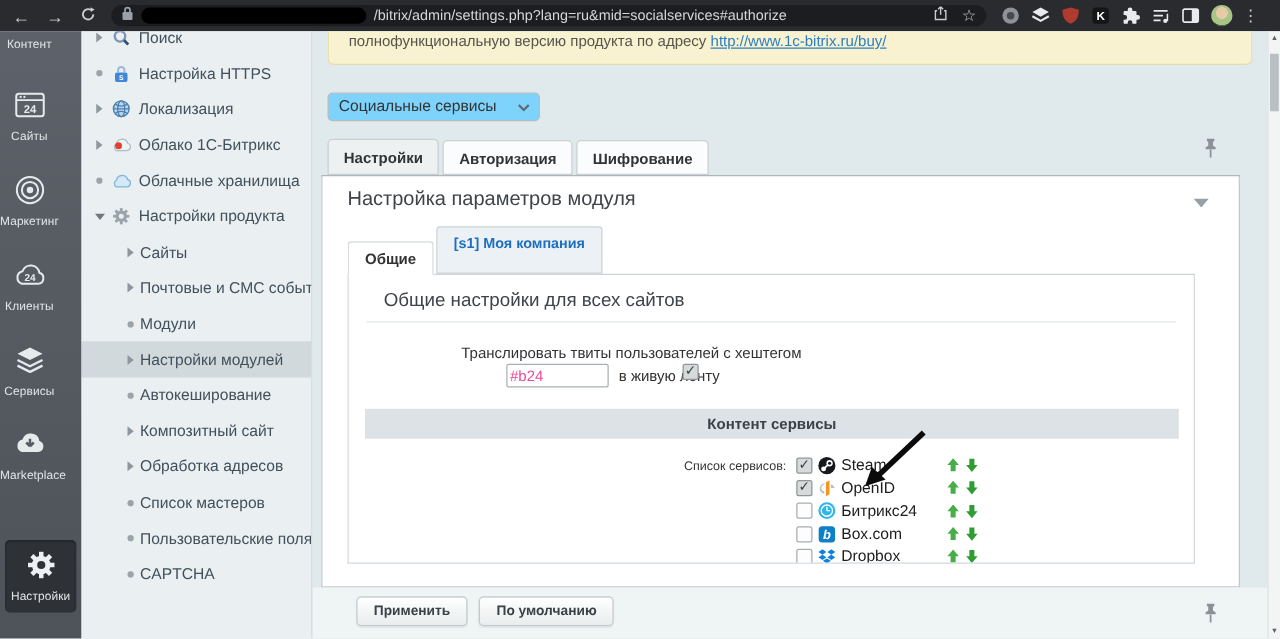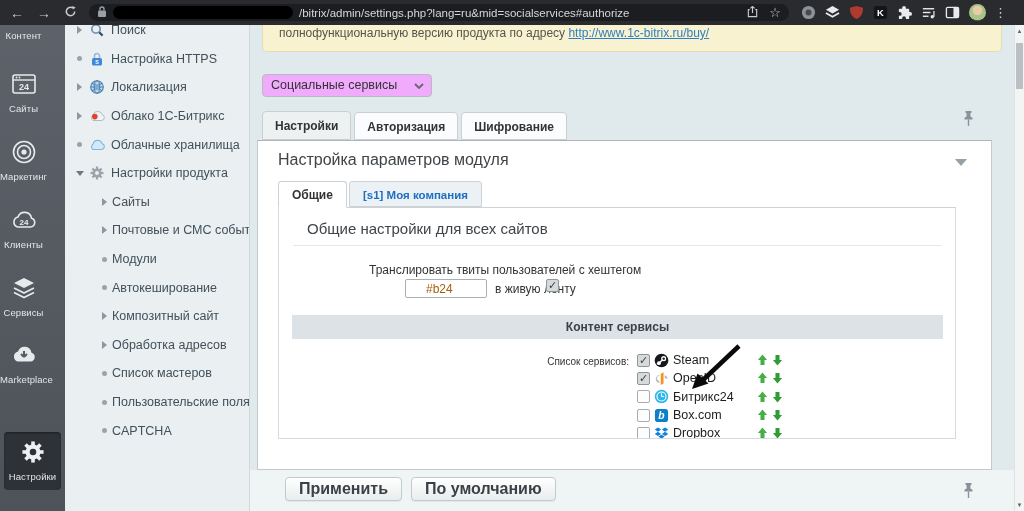--- a/index.html
+++ b/index.html
@@ -52,62 +52,62 @@
   .mk.dot i{display:block;width:5px;height:5px;border-radius:50%;background:#9aa4a9}
   .ti{width:17px;height:16px;margin:0 5px 0 2px;flex:none;display:inline-flex}
   .ti svg{width:16px;height:16px}
   .tree-label{font-size:12.5px;color:#41505a}
 
   
   .content{flex:1;position:relative;background:#e0e9eb;overflow:hidden}
   .notice{margin:0 12px;height:27px;overflow:hidden;background:#f8f2d0;border:1px solid #e6dda9;border-top:0;border-radius:0 0 5px 5px;padding:0 16px}
   .notice-line{font-size:12px;color:#56544b;line-height:30px;margin-top:-7px;white-space:nowrap}
   .notice a{color:#2d7fc1;text-decoration:underline}
-  .mod-select{margin:22px 0 0 12px;width:170px;height:23px;background:#f0abfc;border:1px solid #b6bdc1;border-radius:4px;font-size:12.5px;color:#333;line-height:21px;padding:0 22px 0 8px;position:relative;cursor:default}
+  .mod-select{margin:22px 0 0 12px;width:170px;height:23px;background:#7dd3fc;border:1px solid #b6bdc1;border-radius:4px;font-size:12.5px;color:#333;line-height:21px;padding:0 22px 0 8px;position:relative;cursor:default}
   .mod-select svg{position:absolute;right:7px;top:8px}
   .tabbar{margin:14px 0 0 12px;height:29px;display:flex;align-items:flex-end}
   .tab{height:28px;line-height:28px;padding:0 12px;border:1px solid #c9cfd3;border-radius:4px 4px 0 0;margin-right:3px;font-size:12px;font-weight:600;color:#333;background:#fbfcfd;cursor:pointer}
   .tab.active{background:#edf1f2;font-weight:700;height:29px;line-height:29px}
   .pin{position:absolute;width:13px;height:17px}
   .pin svg{width:13px;height:17px}
   .pin.top{right:39px;top:85px}
   .pin.bottom{right:39px;top:457px}
 
   .card{position:relative;margin:0 22px 0 7px;height:330px;background:#fff;border:1px solid #c3c9cc;border-top-color:#aeb6ba;overflow:hidden}
   .card-head{padding:10px 20px 0;position:relative}
   .card-title{font-size:16px;color:#3f4449}
   .tri{position:absolute;right:24px;top:18px;width:0;height:0;border-top:7px solid #96a0a6;border-left:6px solid transparent;border-right:6px solid transparent;cursor:pointer}
   .itabs{margin:12px 0 0 20px;display:flex;align-items:flex-end;position:relative;z-index:2}
-  .itab{height:26px;line-height:26px;padding:0 13px;border:1px solid #ccd2d5;border-radius:3px 3px 0 0;margin-right:2px;font-size:12px;font-weight:700;cursor:pointer}
+  .itab{height:38px;line-height:26px;padding:0 13px;border:1px solid #ccd2d5;border-radius:3px 3px 0 0;margin-right:2px;font-size:12px;font-weight:700;cursor:pointer}
   .itab.active{background:#fff;color:#333;border-bottom-color:#fff;margin-bottom:-1px;height:27px}
   .itab.inactive{background:#ebf1f5;color:#1e6fc0;font-size:11.5px}
   .ibox{position:relative;margin:0 35px 0 20px;height:232px;border:1px solid #d4dade;border-top-color:#ccd2d5;background:#fff;overflow:hidden}
   .sec-title{padding:12px 28px 8px;font-size:15px;color:#3f444a}
   .ihr{margin:0 14px;border-top:1px solid #e2e7ea}
   .tweet{position:relative;height:69px}
   .tweet-label{position:absolute;left:90px;top:17px;font-size:12px;color:#333}
-  .tweet-input{position:absolute;left:126px;top:33px;width:82px;height:19px;border:1px solid #a8b0b4;border-radius:2px;font-size:12px;padding:0 20px;color:#a16207;font-family:inherit}
+  .tweet-input{position:absolute;left:126px;top:33px;width:82px;height:19px;border:1px solid #a8b0b4;border-radius:2px;font-size:12px;padding:0 2px;color:#ec4899;font-family:inherit}
   .tweet-suffix{position:absolute;left:216px;top:36px;font-size:12px;color:#333}
   .cb{display:inline-flex;width:13px;height:13px;border:1px solid #a6adb0;border-radius:2px;background:#fdfdfd;align-items:center;justify-content:center;font-size:11px;color:#3c4043;line-height:1;flex:none;cursor:pointer}
   .cb.checked{background:#d7dadb;border-color:#8f9699}
   .cb.checked:before{content:"\2713"}
   .tweet .cb{position:absolute;left:267px;top:33px}
   .svc-bar{margin:0 12px 0 13px;height:24px;line-height:24px;background:#dce2e6;text-align:center;font-size:12px;font-weight:700;color:#3b4146}
   .svc-label{position:absolute;left:90px;top:148px;width:260px;text-align:right;font-size:10px;color:#333}
   .svc-rows{position:absolute;left:358px;top:143px;width:146px}
   .svc-row{height:18.3px;display:flex;align-items:center;gap:4px}
   .svc-ic{width:15px;height:15px;display:inline-flex;flex:none}
   .svc-ic svg{width:15px;height:15px}
   .svc-name{font-size:12.5px;color:#1c1c1c;white-space:nowrap}
   .svc-arrows{margin-left:auto;display:flex;gap:4px;align-items:center}
   .svc-arrows span{display:inline-flex;width:11px;height:12px;cursor:pointer}
   .svc-arrows svg{width:11px;height:12px}
 
   .footer{position:absolute;left:0;right:0;top:445px;height:41px;background:#eff4f5;padding:7px 0 0 35px;display:flex;gap:9px}
-  .btn{height:24px;padding:0 13px;font-size:16px;font-weight:700;color:#3a4147;background:linear-gradient(#ffffff,#e9eded);border:1px solid #c3cacd;border-radius:4px;box-shadow:0 1px 1px rgba(0,0,0,.06);cursor:pointer;font-family:inherit}
+  .btn{height:24px;padding:0 13px;font-size:11px;font-weight:700;color:#3a4147;background:linear-gradient(#ffffff,#e9eded);border:1px solid #c3cacd;border-radius:4px;box-shadow:0 1px 1px rgba(0,0,0,.06);cursor:pointer;font-family:inherit}
 
   
   .vscroll{width:10px;flex:none;position:relative;background:#f3f5f5;border-left:1px solid #e0e3e4}
   .vs-arrow{position:absolute;left:0;width:9px;text-align:center;font-size:6px;color:#5f6468}
   .vs-arrow.up{top:3px}
   .vs-arrow.down{bottom:3px}
   .vs-thumb{position:absolute;left:1px;top:18px;width:7px;height:46px;background:#b9bfc2}
 
   .overlay{position:absolute;inset:0;pointer-events:none}
 </style>
@@ -326,20 +326,26 @@
             <i></i>
           </span>
           <span class="tree-label">Почтовые и СМС события</span>
         </div>
         <div class="tree-item lvl1">
           <span class="mk dot">
             <i></i>
           </span>
           <span class="tree-label">Модули</span>
         </div>
+        <div class="tree-item lvl1 selected">
+          <span class="mk arrow">
+            <i></i>
+          </span>
+          <span class="tree-label">Настройки модулей</span>
+        </div>
         <div class="tree-item lvl1">
           <span class="mk dot">
             <i></i>
           </span>
           <span class="tree-label">Автокеширование</span>
         </div>
         <div class="tree-item lvl1">
           <span class="mk arrow">
             <i></i>
           </span>

